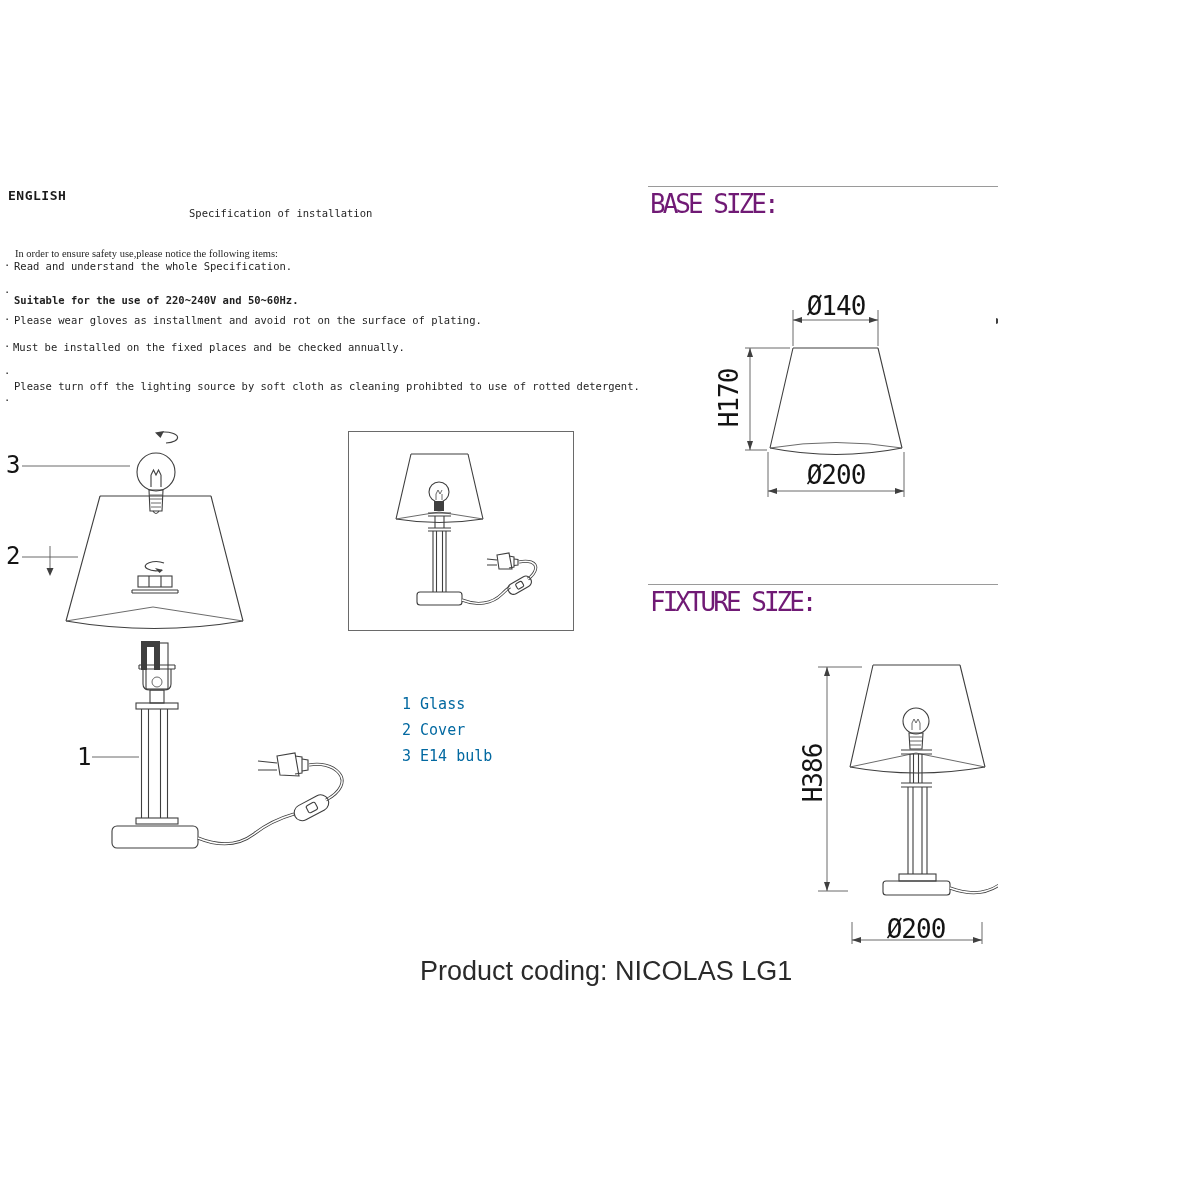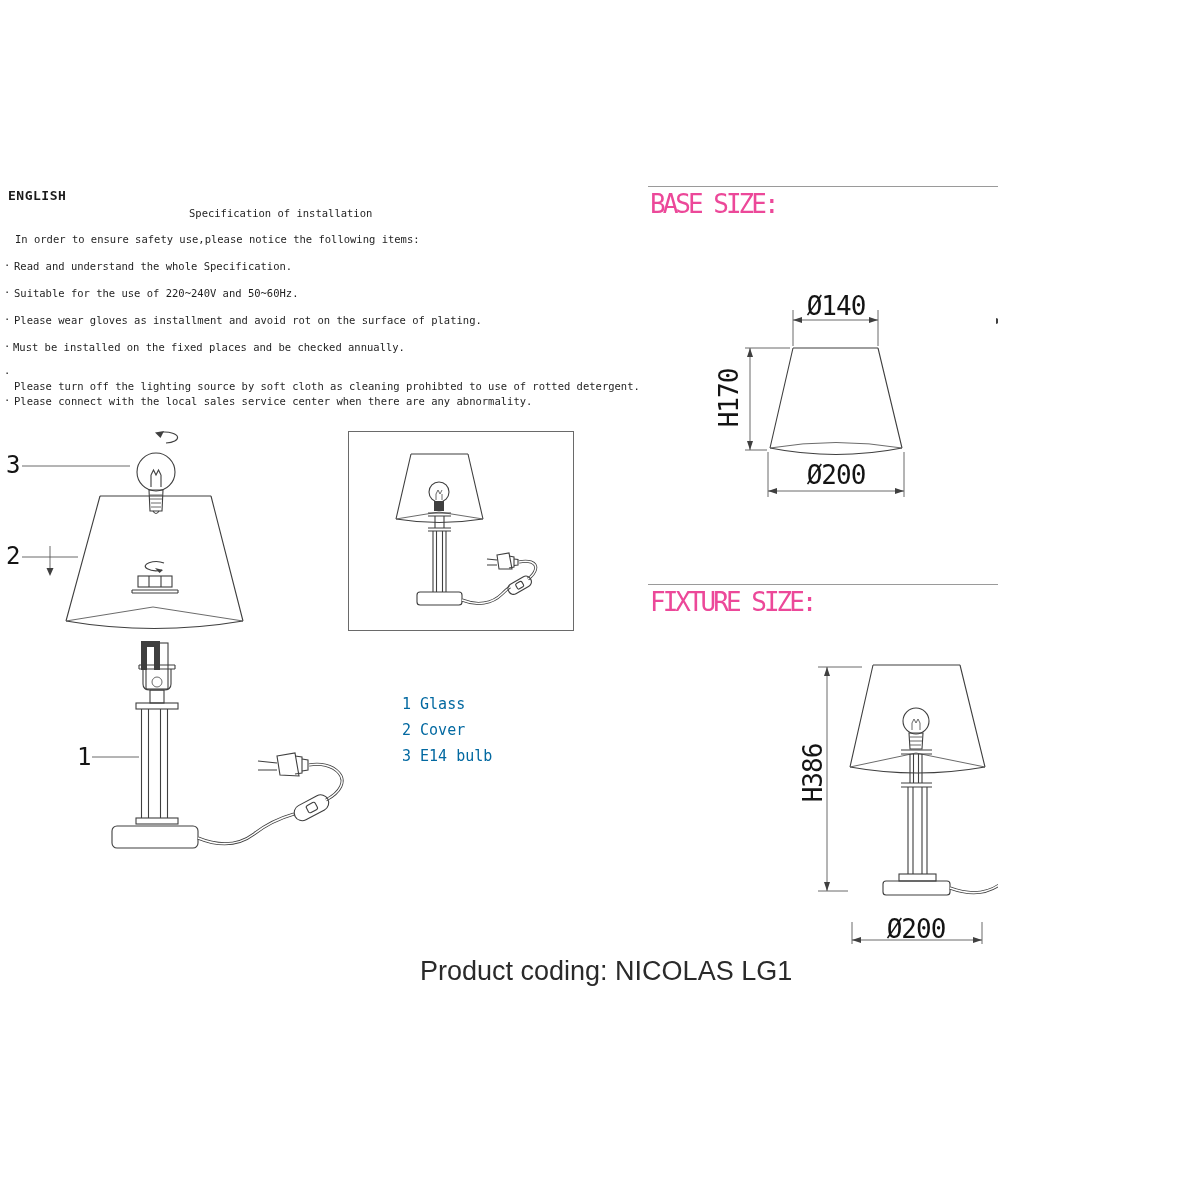--- a/index.html
+++ b/index.html
@@ -1,21 +1,21 @@
 <!DOCTYPE html>
 <html><head>
 <meta charset="utf-8">
 <style>
   html,body{margin:0;padding:0;background:#ffffff;}
   #sheet{position:relative;width:998px;height:1200px;background:#ffffff;overflow:hidden;
          font-family:"DejaVu Sans Mono", monospace;color:#1b1b1b;}
   .t{position:absolute;white-space:pre;line-height:1.15;}
   .body-txt{font-size:10.5px;color:#1f1f1f;}
   .eng{font-size:13px;font-weight:bold;letter-spacing:0.5px;}
-  .heading{font-size:26px;letter-spacing:-3px;color:#ec4899;}
+  .heading{font-size:26px;letter-spacing:-3px;color:#701a75;}
   .dim{font-size:26px;letter-spacing:-1px;color:#141414;}
   .part-num{font-size:24px;color:#141414;}
   .legend-item{font-size:15px;color:#0369a1;}
   .footer-txt{font-family:"Liberation Sans", sans-serif;font-size:27px;color:#2a2a2a;}
   .rot{transform:rotate(-90deg);transform-origin:center center;text-align:center;}
   .ctr{text-align:center;}
   .rule{position:absolute;height:1px;background:#9a9a9a;}
   .box{position:absolute;border:1px solid #6a6a6a;}
   svg{position:absolute;}
   .ln{stroke:#3f3f3f;stroke-width:1.1;fill:none;}
@@ -24,34 +24,33 @@
   .cord-outer{stroke:#3f3f3f;stroke-width:3;fill:none;}
   .cord-inner{stroke:#ffffff;stroke-width:1.5;fill:none;}
 </style>
 </head>
 <body>
 
 <div id="sheet">
 
   <div class="t eng" style="left:8px;top:189px;">ENGLISH</div>
   <div class="t body-txt" style="left:189px;top:207px;text-align:center;">Specification of installation</div>
-  <div class="t body-txt" style="left:15px;top:233px;">In order to ensure safety use,please notice the following items:</div>
+  <div class="t body-txt" style="left:15px;top:248px;font-family:Liberation Serif, serif;">In order to ensure safety use,please notice the following items:</div>
 
   <div class="t body-txt" style="left:4px;top:259px;">·</div>
   <div class="t body-txt" style="left:14px;top:260px;">Read and understand the whole Specification.</div>
   <div class="t body-txt" style="left:4px;top:286px;">·</div>
-  <div class="t body-txt" style="left:14px;top:287px;">Suitable for the use of 220~240V and 50~60Hz.</div>
+  <div class="t body-txt" style="left:14px;top:294px;font-weight:bold;">Suitable for the use of 220~240V and 50~60Hz.</div>
   <div class="t body-txt" style="left:4px;top:313px;">·</div>
   <div class="t body-txt" style="left:14px;top:314px;">Please wear gloves as installment and avoid rot on the surface of plating.</div>
   <div class="t body-txt" style="left:4px;top:340px;">·</div>
   <div class="t body-txt" style="left:13px;top:341px;">Must be installed on the fixed places and be checked annually.</div>
   <div class="t body-txt" style="left:4px;top:367px;">·</div>
   <div class="t body-txt" style="left:14px;top:368px;margin-top:12px;">Please turn off the lighting source by soft cloth as cleaning prohibted to use of rotted detergent.</div>
   <div class="t body-txt" style="left:4px;top:394px;">·</div>
-  <div class="t body-txt" style="left:14px;top:395px;">Please connect with the local sales service center when there are any abnormality.</div>
 
   <svg style="left:0;top:425px;" width="350" height="440" viewBox="0 425 350 440">
 
     <g>
       <path class="ln" d="M166,443 A13,5.5 0 1 0 163,432"></path>
       <path class="fill" d="M164,431 l-9,1.5 l5.5,5.5 z"></path>
     </g>
 
     <g>
       <circle class="ln" cx="156" cy="472" r="19"></circle>

